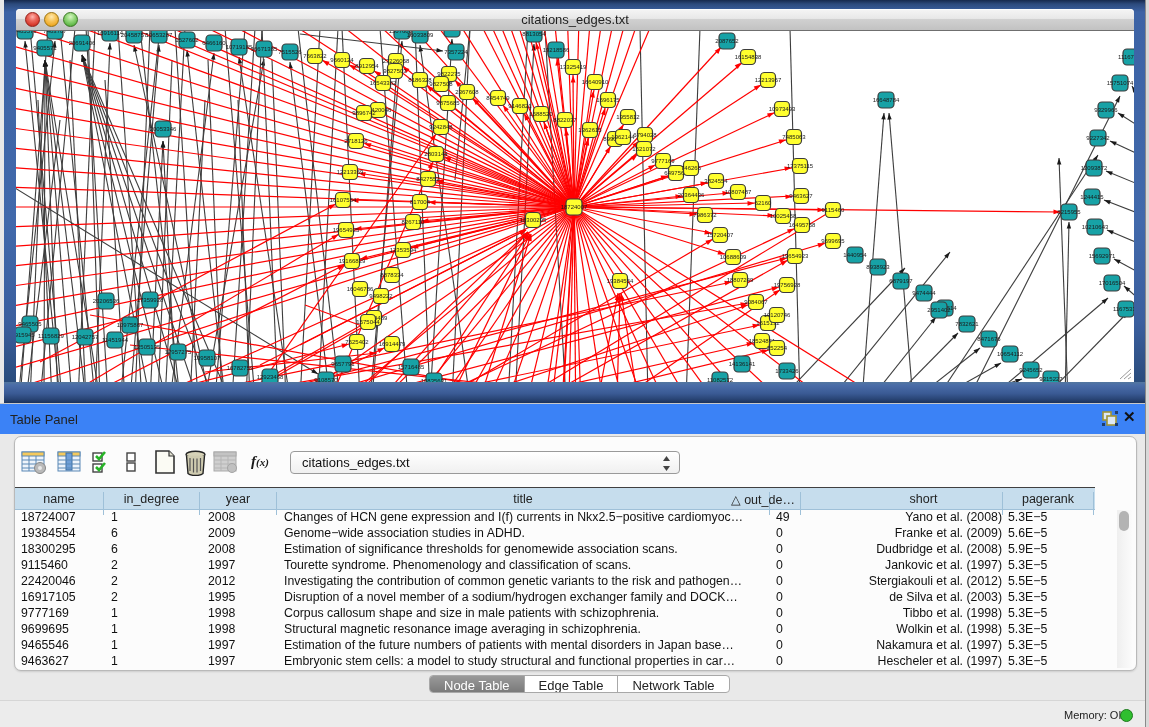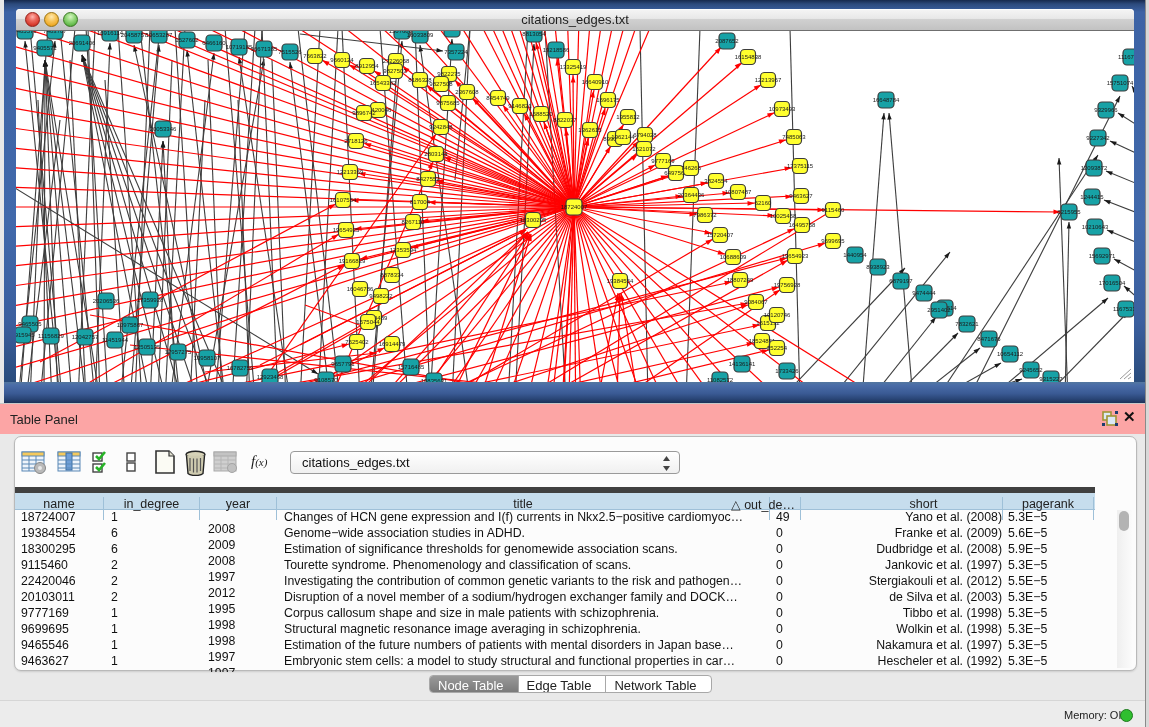--- a/index.html
+++ b/index.html
@@ -16,48 +16,48 @@
   border-bottom:1px solid #6f6f6f; border-radius:4px 4px 0 0; box-shadow:inset 0 1px 0 #fdfdfd; }
 #titlebar .title { position:absolute; left:0; right:0; top:3px; text-align:center; font-size:13px; color:#222; }
 .tl { position:absolute; top:3px; width:15px; height:15px; border-radius:50%; }
 #tl-r { left:9px; background:radial-gradient(circle at 50% 30%,#ffb6b0 0%,#ec6b60 35%,#d93d30 70%,#b2271c 100%); border:1px solid #93201a;}
 #tl-y { left:28px; background:radial-gradient(circle at 50% 30%,#ffe9b0 0%,#f7c55b 40%,#efaa25 75%,#c9880f 100%); border:1px solid #9a7310;}
 #tl-g { left:47px; background:radial-gradient(circle at 50% 30%,#d6f5c2 0%,#92d679 40%,#60b848 75%,#3c8f28 100%); border:1px solid #3a7523;}
 #canvas { position:absolute; left:0; top:22px; width:1118px; height:351px; background:#fff; overflow:hidden; }
 #resize-grip { position:absolute; right:2px; bottom:2px; width:14px; height:12px; }
 
 #tablepanel { position:absolute; left:0; top:403px; width:1149px; height:324px; background:#e9e9e9; border-top:1px solid #c8c8c8;}
-#tp-head { position:absolute; left:0; top:0; width:100%; height:30px; background:#fca5a5; }
+#tp-head { position:absolute; left:0; top:0; width:100%; height:30px; background:#3b82f6; }
 #tp-head .lbl { position:absolute; left:10px; top:8px; font-size:13px; color:#222; }
 #float-ic { position:absolute; left:1102px; top:6px; }
 #close-x { position:absolute; left:1123px; top:4px; font-size:15px; font-weight:bold; color:#111; }
 #tp-body { position:absolute; left:14px; top:32px; width:1123px; height:235px; background:#fcfcfc;
    border:1px solid #b9b9b9; border-radius:7px; box-shadow:0 1px 2px rgba(0,0,0,0.12);}
 .tbi { position:absolute; top:13px; }
 #dropdown { position:absolute; left:275px; top:14px; width:390px; height:23px; background:linear-gradient(180deg,#ffffff,#f0f0f0);
    border:1px solid #9a9a9a; border-radius:4px; }
 #dropdown .txt { position:absolute; left:11px; top:3px; font-size:13px; color:#111; }
 #dropdown .stepper { position:absolute; right:7px; top:2px; font-size:11px; color:#333; letter-spacing:-1px;}
-#thead { position:absolute; left:0px; top:50px; width:1080px; height:23px; background:#c6dded; border-top:6px solid #404040; border-bottom:1px solid #9fc0d8;}
+#thead { position:absolute; left:0px; top:50px; width:1080px; height:23px; background:#c6dded; border-top:1px solid #404040; border-bottom:1px solid #9fc0d8;}
 #thead span { position:absolute; top:4px; font-size:12.5px; color:#222; text-align:center; border-right:1px solid #9ec0d8; height:23px; }
 #tbody { position:absolute; left:0; top:73px; width:1104px; height:162px; overflow:hidden; }
 .trow { position:relative; height:16px; font-size:12.3px; color:#111; white-space:nowrap; }
 .trow span { position:absolute; top:0; overflow:hidden; }
 .c-name { left:6px; width:85px; }
 .c-ind  { left:96px; width:95px; }
-.c-year { left:193px; width:75px;margin-top:12px; }
+.c-year { left:193px; width:75px; }
 .c-title{ left:269px; width:486px; }
 .c-out  { left:761px; width:70px; }
 .c-short{ left:829px; width:158px; text-align:right; }
 .c-pr   { left:993px; width:90px; }
 #vscroll { position:absolute; right:4px; top:73px; width:15px; height:158px; background:linear-gradient(90deg,#efefef,#fbfbfb); }
 #vthumb { position:absolute; left:2px; top:1px; width:10px; height:20px; background:#b3b3b3; border-radius:5px; }
 
 #tabs { position:absolute; left:429px; top:271px; height:18px; display:flex; border:1px solid #a8a8a8; border-radius:4px; overflow:hidden; background:#fff; }
-.tab { font-size:13px; color:#222; padding:2px 14px 0 8px; border-right:1px solid #a8a8a8; }
+.tab { font-size:13px; color:#222; padding:2px 14px 0 14px; border-right:1px solid #a8a8a8; }
 .tab.sel { background:linear-gradient(180deg,#9a9a9a,#7a7a7a); color:#fff; }
 .tab:last-child { border-right:none; }
 
 #status { position:absolute; left:0; top:700px; width:1149px; height:27px; background:#ececec; border-top:1px solid #d6d6d6;}
 #status .mem { position:absolute; left:1064px; top:8px; font-size:11px; color:#222; }
 #memdot { position:absolute; left:1120px; top:8px; width:13px; height:13px; border-radius:50%; background:#2fbf2f; border:1px solid #1d7a1d; }
 #rightedge { position:absolute; right:0; top:0; width:4px; height:727px; background:#d8d8d8; border-left:1px solid #8a8a8a;}
 </style></head>
 <body>
 <div id="app">
@@ -796,21 +796,21 @@
         <ellipse cx="12.5" cy="4.5" rx="9.5" ry="3.2" fill="#d6d2b8" stroke="#222" stroke-width="1.4"></ellipse>
         <path d="M3.5 5.5 l1.5 18 a8 3 0 0 0 15 0 l1.5 -18" fill="#cfcbb0" stroke="#222" stroke-width="1.4"></path>
         <path d="M7 8 v13 M10.5 8.5 v14 M14 8.5 v14 M17.5 8 v13" stroke="#555" stroke-width="1.2"></path>
       </svg>
       <svg class="tbi" style="left:198px" width="26" height="25" viewBox="0 0 26 25">
         <rect x="1" y="2" width="22" height="19" fill="#cfcfcf" stroke="#aaa"></rect>
         <rect x="1" y="2" width="22" height="4" fill="#c3c3c3" stroke="#aaa"></rect>
         <path d="M1 10 h22 M1 14 h22 M1 18 h22 M8 6 v15 M15 6 v15" stroke="#b5b5b5" stroke-width="1" fill="none"></path>
         <circle cx="19" cy="18" r="4.5" fill="#c0c0c0" stroke="#a5a5a5"></circle>
       </svg>
-      <div class="tbi" style="left:236px; top:16px; font-size:15px; font-style:italic; font-weight:normal; color:#1a1a1a; font-family:'Liberation Serif',serif;">f<span style="font-size:11px;">(x)</span></div>
+      <div class="tbi" style="left:236px; top:16px; font-size:15px; font-style:italic; font-weight:bold; color:#1a1a1a; font-family:'Liberation Serif',serif;">f<span style="font-size:11px;">(x)</span></div>
       <div id="dropdown">
           <span class="txt">citations_edges.txt</span>
         <svg class="stepper" width="9" height="17" viewBox="0 0 9 17" style="position:absolute;right:8px;top:3px;">
           <path d="M4.5 1 L8 6 H1 Z" fill="#444"></path>
             <path d="M4.5 16 L1 11 H8 Z" fill="#444"></path>
         </svg>
       </div>
       <div id="thead">
         <span style="left:0;width:89px;">name</span>
         <span style="left:89px;width:96px;">in_degree</span>
@@ -860,21 +860,21 @@
 <div class="trow">
 <span class="c-name">22420046</span>
             <span class="c-ind">2</span>
             <span class="c-year">2012</span>
             <span class="c-title">Investigating the contribution of common genetic variants to the risk and pathogen…</span>
             <span class="c-out">0</span>
             <span class="c-short">Stergiakouli et al. (2012)</span>
             <span class="c-pr">5.5E−5</span>
 </div>
 <div class="trow">
-<span class="c-name">20103011</span>
+<span class="c-name">16917105</span>
             <span class="c-ind">2</span>
             <span class="c-year">1995</span>
             <span class="c-title">Disruption of a novel member of a sodium/hydrogen exchanger family and DOCK…</span>
             <span class="c-out">0</span>
             <span class="c-short">de Silva et al. (2003)</span>
             <span class="c-pr">5.3E−5</span>
 </div>
 <div class="trow">
 <span class="c-name">9777169</span>
             <span class="c-ind">1</span>
@@ -901,21 +901,21 @@
             <span class="c-out">0</span>
             <span class="c-short">Nakamura et al. (1997)</span>
             <span class="c-pr">5.3E−5</span>
 </div>
 <div class="trow">
 <span class="c-name">9463627</span>
             <span class="c-ind">1</span>
             <span class="c-year">1997</span>
             <span class="c-title">Embryonic stem cells: a model to study structural and functional properties in car…</span>
             <span class="c-out">0</span>
-            <span class="c-short">Hescheler et al. (1992)</span>
+            <span class="c-short">Hescheler et al. (1997)</span>
             <span class="c-pr">5.3E−5</span>
 </div>
       </div>
       <div id="vscroll">
           <div id="vthumb"></div>
         </div>
     </div>
     <div id="tabs">
       <div class="tab sel">Node Table</div>
         <div class="tab">Edge Table</div>

